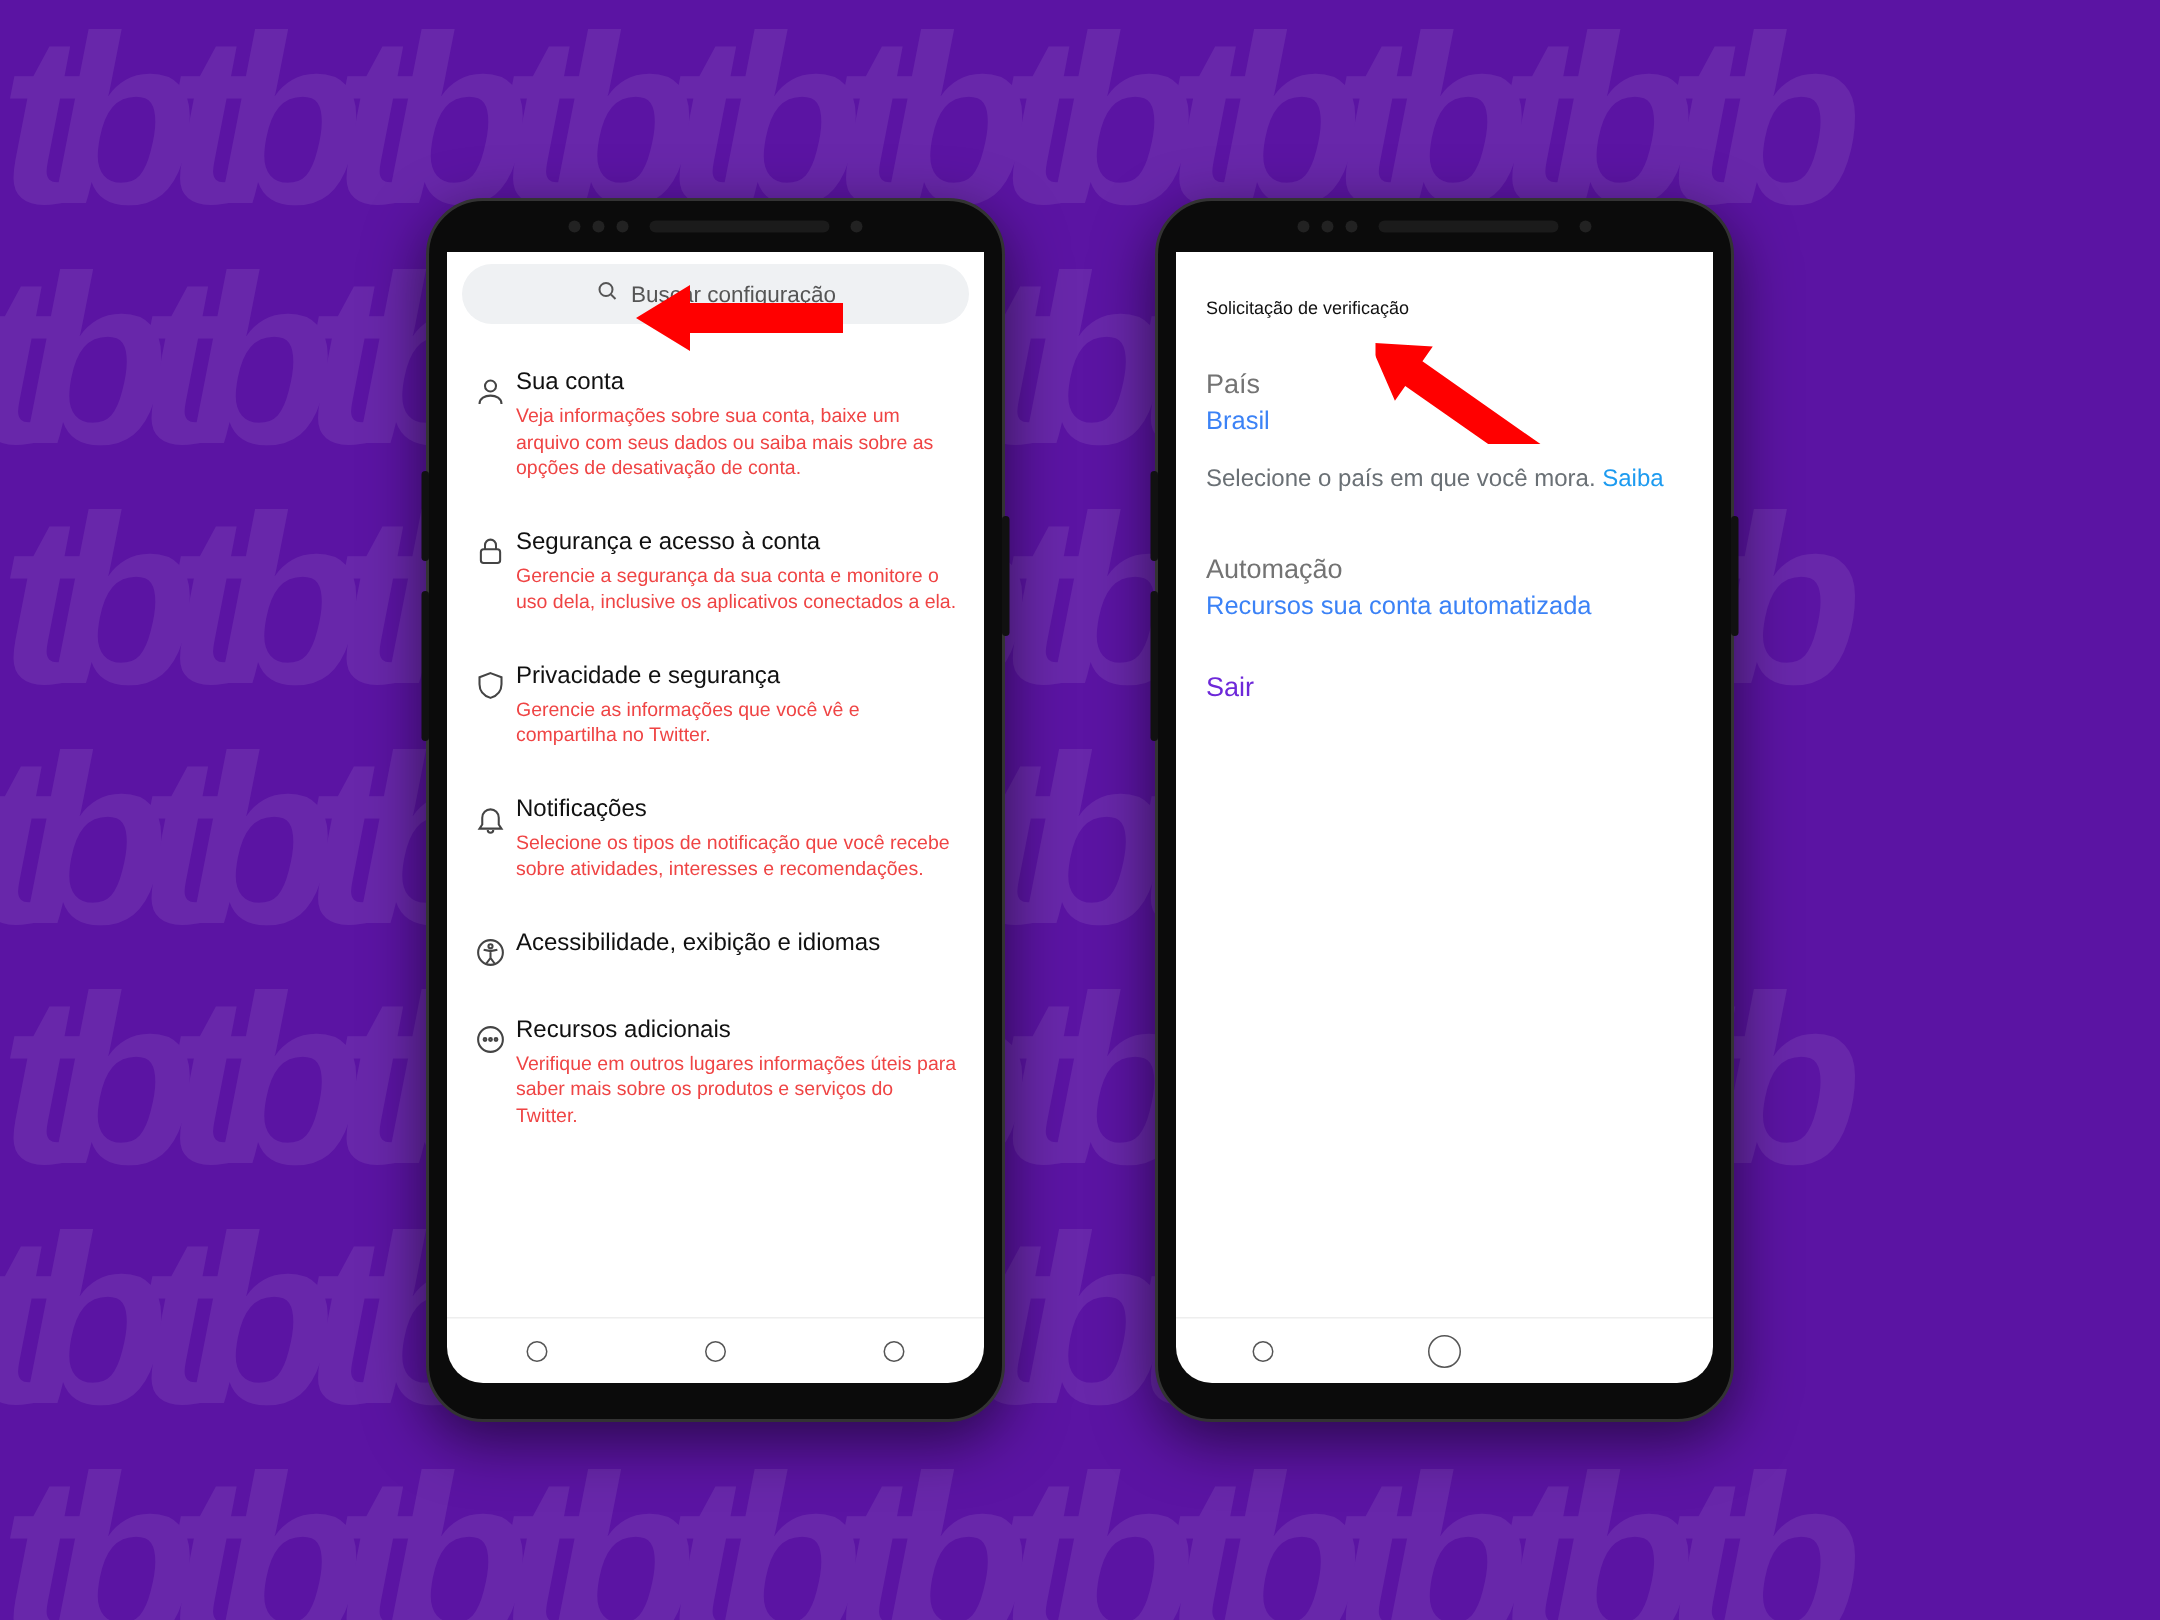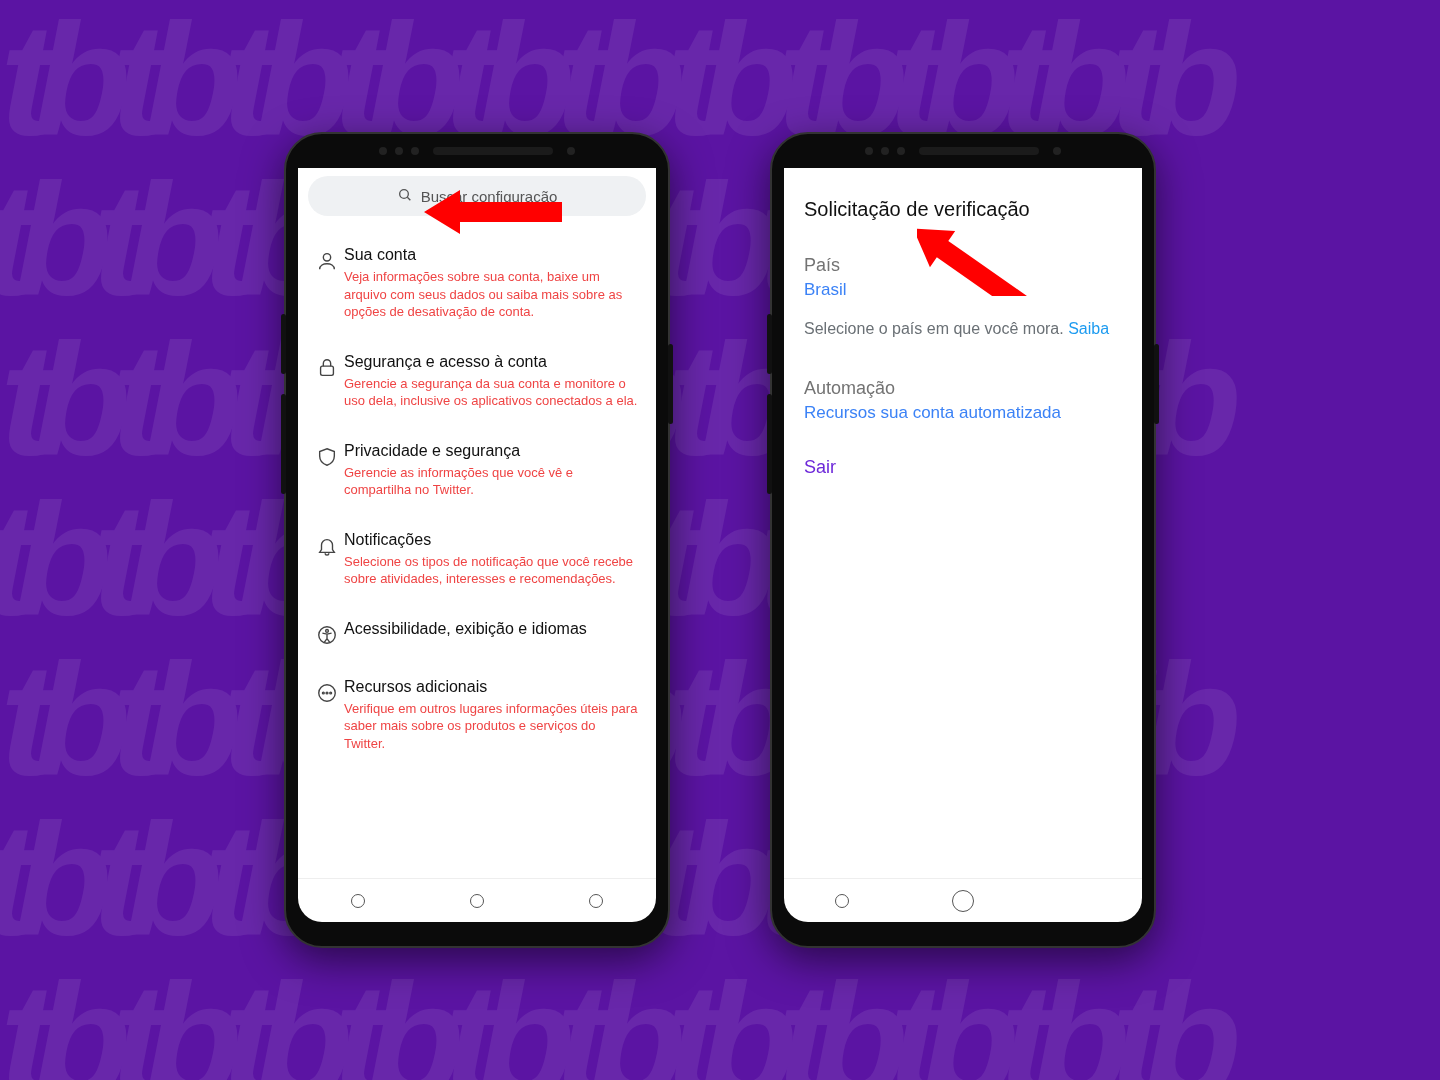--- a/index.html
+++ b/index.html
@@ -133,21 +133,21 @@
     line-height:1.35;
     color:#ef4444;
   }
 
   
   .r-content{
     flex:1;
     padding: 30px 20px 0 20px;
   }
   .r-header{
-    font-size:20px;
+    font-size:12px;
     color:#111;
     margin-bottom: 34px;
   }
   .r-section-ttl{
     font-size:18px;
     color:#737373;
   }
   .r-section-val{
     font-size:17px;
     color:#3b82f6;

